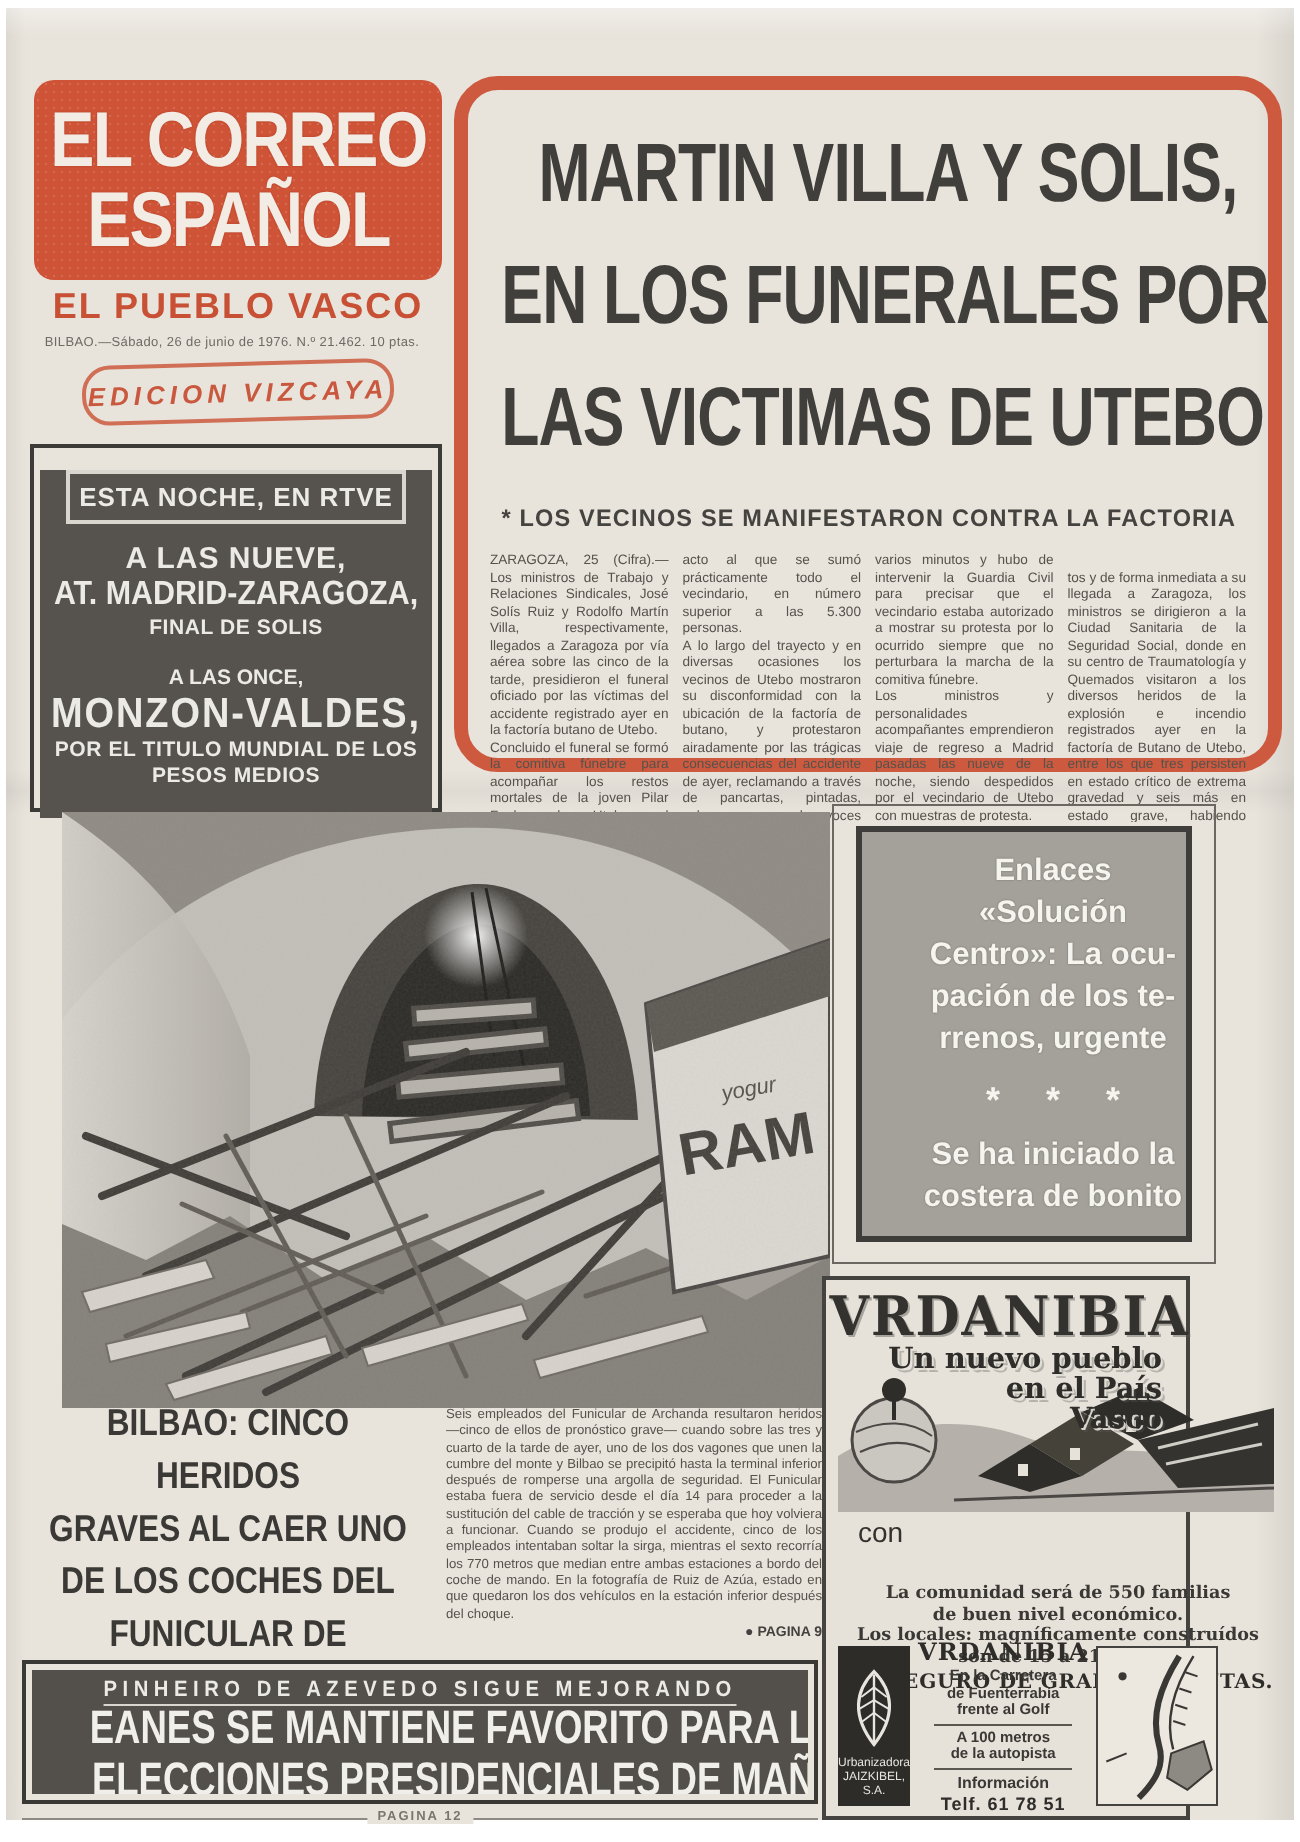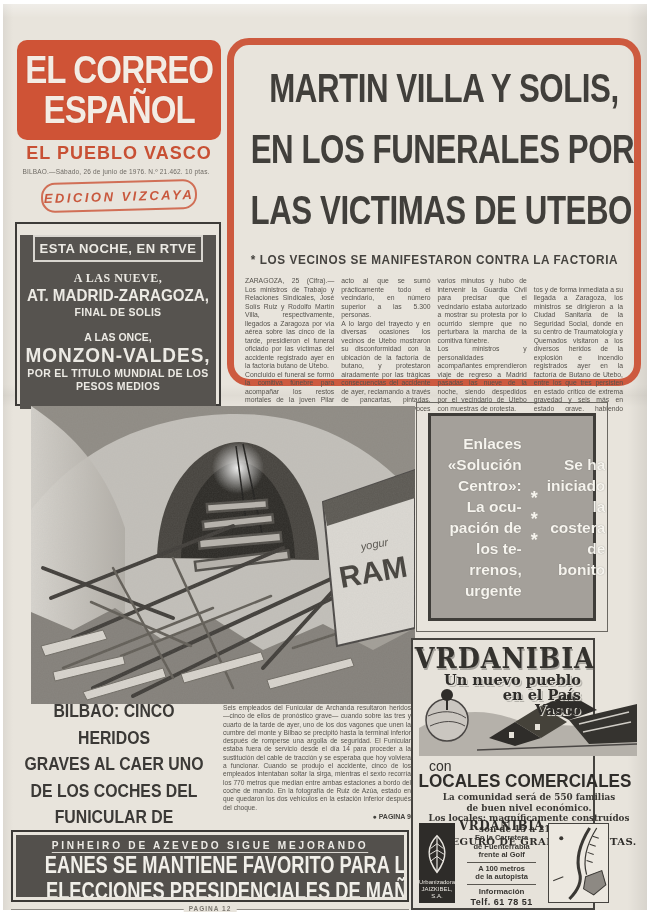--- a/index.html
+++ b/index.html
@@ -22,21 +22,21 @@
     font-size:18px;letter-spacing:1px;white-space:nowrap;}
   .dateline{left:4px;top:164px;width:218px;text-align:center;color:#6e6a64;font-size:6.5px;letter-spacing:.2px;}
   .stamp{left:38px;top:177px;width:152px;height:26px;border:2.5px solid rgba(203,81,52,.8);border-radius:14px;
     transform:rotate(-1.6deg);display:flex;align-items:center;justify-content:center;}
   .stamp span{color:rgba(198,76,48,.92);font-weight:bold;font-style:italic;font-size:13px;letter-spacing:2.5px;white-space:nowrap;}
 
   
   .tv-outer{left:12px;top:218px;width:206px;height:184px;border:2px solid #3d3b38;background:#e8e4dc;padding:3px;box-sizing:border-box;}
   .tv-inner{width:100%;height:100%;background:#56534f;color:#eceae4;text-align:center;box-sizing:border-box;}
   .tv-title{margin:8px 13px 0;border:2px solid #d9d6d0;padding:4px 0;font-weight:bold;font-size:13px;letter-spacing:.5px;}
-  .tv-time{margin-top:9px;font-size:12px;font-weight:bold;letter-spacing:.5px;font-family:Liberation Serif, serif;}
+  .tv-time{margin-top:9px;font-size:15px;font-weight:bold;letter-spacing:.5px;}
   .tv-event1{font-size:16px;font-weight:bold;line-height:20px;white-space:nowrap;transform:scale(.95,1.05);}
   .tv-detail{font-size:10.5px;font-weight:bold;letter-spacing:.3px;white-space:pre-line;line-height:13px;}
   .tv-time2{margin-top:12px;font-size:10.5px;font-weight:bold;}
   .tv-event2{font-size:20px;font-weight:bold;line-height:24px;letter-spacing:1px;white-space:nowrap;transform:scale(.95,1.05);}
 
   
   .lead-box{left:224px;top:34px;width:414px;height:348px;border:7px solid #cd5a3f;border-radius:22px;
     box-sizing:border-box;padding-top:22px;}
   .hl-line{width:100%;text-align:right;line-height:40px;margin-bottom:14px;}
   .hl-line span{display:inline-block;font-weight:bold;font-size:34px;color:#413f3b;letter-spacing:-.5px;
@@ -45,21 +45,21 @@
   .lead-subhead span{display:inline-block;font-weight:bold;font-size:12px;color:#45433f;letter-spacing:.6px;white-space:nowrap;transform:scaleX(.98);}
   .lead-cols{display:flex;gap:7px;padding:0 11px;margin-top:9px;height:134px;overflow:hidden;}
   .lead-col{flex:1;font-size:6.8px;line-height:8.5px;text-align:justify;color:#55524c;white-space:pre-line;}
 
   
   .photo{left:28px;top:402px;width:384px;height:298px;overflow:hidden;background:#c3c0ba;}
 
   
   .side-outer{left:413px;top:398px;width:192px;height:230px;border:1.5px solid #6b6862;box-sizing:border-box;padding:10px 11px;}
   .side-inner{width:100%;height:100%;background:#a4a09a;border:3.5px solid #3f3d39;box-sizing:border-box;
-    display:flex;flex-direction:row;align-items:center;justify-content:center;color:#f6f4ee;text-align:right;padding-left:29px;}
+    display:flex;flex-direction:column;align-items:center;justify-content:center;color:#f6f4ee;text-align:center;padding-left:29px;}
   .side-item{font-weight:bold;font-size:15.5px;line-height:21px;white-space:pre-line;text-shadow:0 0 1px rgba(60,58,54,.5);}
   .side-sep{font-weight:bold;font-size:18px;letter-spacing:9px;margin:10px 0 6px 9px;}
 
   
   .ad-box{left:408px;top:634px;width:184px;height:272px;border:2px solid #45433f;box-sizing:border-box;
     background:#e6e2da;text-align:center;color:#343230;}
   .ad-brand{margin-top:4px;font-family:"DejaVu Serif",serif;font-weight:bold;font-size:26px;letter-spacing:1px;
     color:#34322e;text-shadow:1px 1px 0 rgba(90,88,84,.45);white-space:nowrap;transform:scale(.98,1.05);}
   .ad-tagline{position:absolute;right:12px;top:32px;font-family:"DejaVu Serif",serif;font-weight:bold;
     font-size:14.5px;line-height:15px;text-align:right;white-space:pre-line;color:#2f2d2a;
@@ -242,21 +242,20 @@
         <polygon points="96,42 122,26 148,42 122,58" fill="#45423a"></polygon>
         <polygon points="122,26 150,14 178,30 150,40" fill="#2f2d2a"></polygon>
         <polygon points="150,40 218,24 218,62 170,64" fill="#35332f"></polygon>
         <path d="M160,44 L210,32 M164,52 L212,42" stroke="#d0cdc6" stroke-width="1.5"></path>
         <rect x="90" y="52" width="5" height="6" fill="#e6e2da"></rect>
         <rect x="116" y="44" width="5" height="6" fill="#e6e2da"></rect>
         <rect x="144" y="30" width="5" height="6" fill="#e6e2da"></rect>
         <path d="M58,70 L218,64" stroke="#4a4745" stroke-width="1.5"></path>
       </svg>
       <div class="ad-con">con</div>
-      <div class="ad-locales"><span>LOCALES COMERCIALES</span></div>
       <div class="ad-body">La comunidad será de 550 familias
 de buen nivel económico.
 Los locales: magníficamente construídos
 son de 15 a 218 m.².</div>
       <div class="ad-slogan">UN SEGURO DE GRANDES VENTAS.</div>
       <div class="ad-footer">
         <div class="ad-logo-box">
           <svg width="36" height="46" viewBox="0 0 44 58">
             <path d="M22,6 C34,18 36,34 22,52 C8,34 10,18 22,6 Z" fill="none" stroke="#e8e5df" stroke-width="2"></path>
             <path d="M22,52 L22,8" stroke="#e8e5df" stroke-width="1.5"></path>

